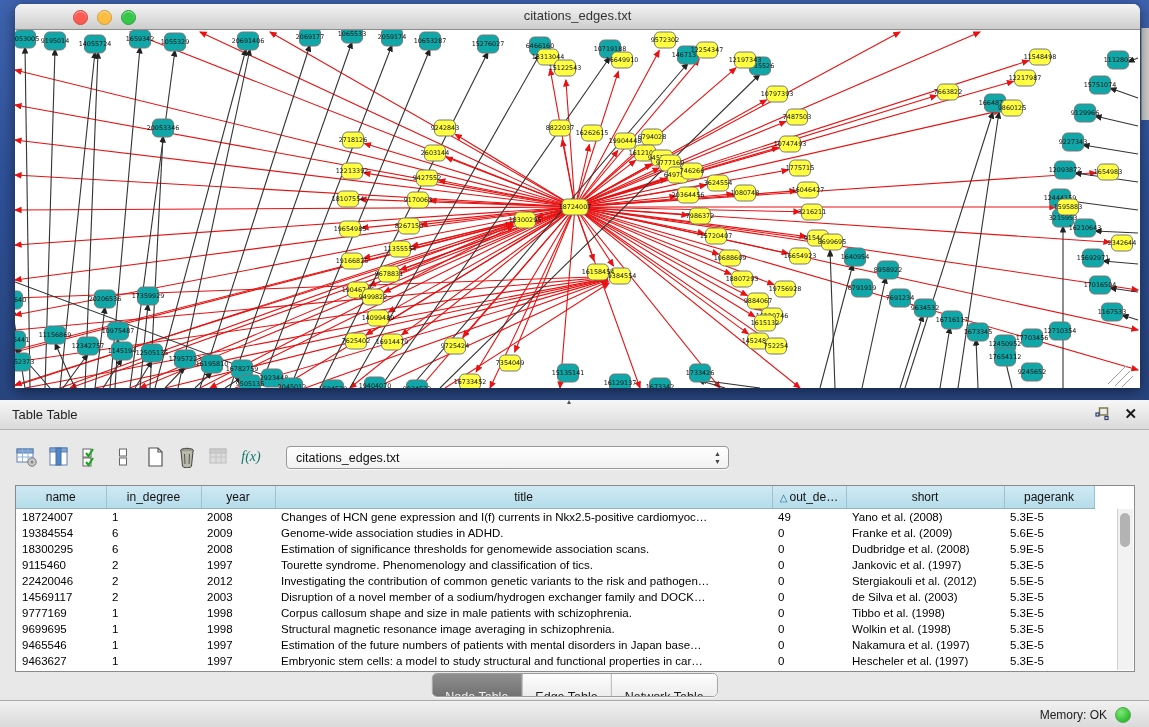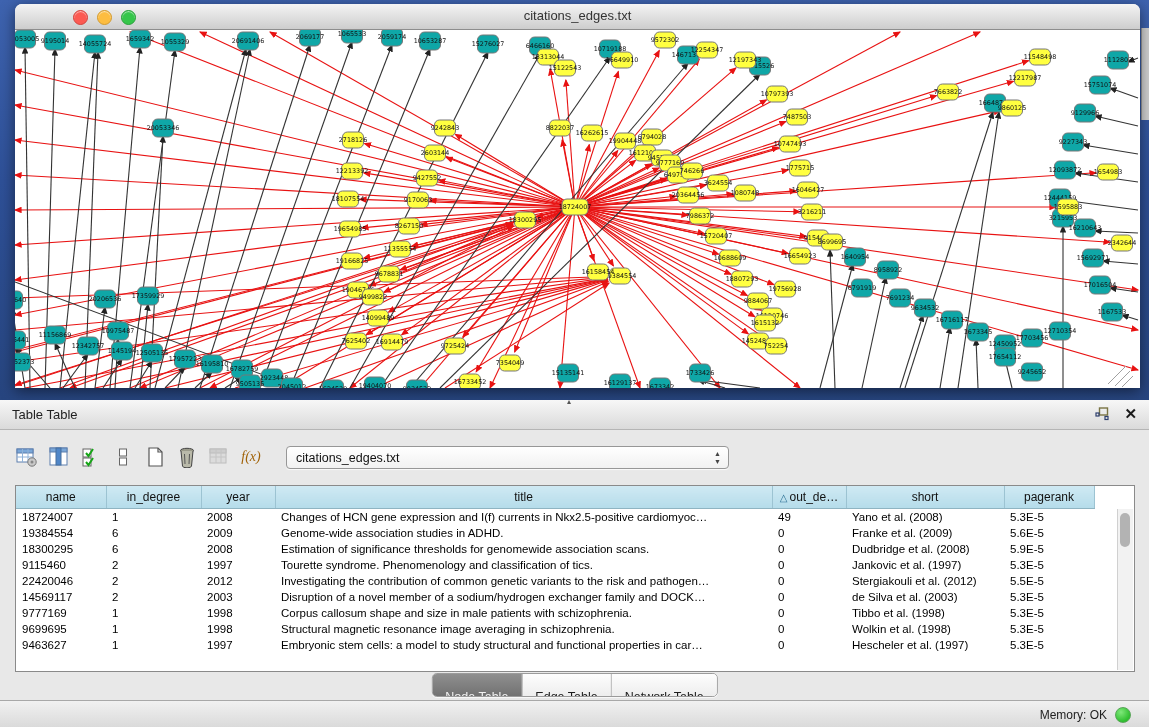--- a/index.html
+++ b/index.html
@@ -29,21 +29,21 @@
   .tp-header{position:absolute;left:0;top:400px;width:1149px;height:30px;
     background:linear-gradient(#f7f7f7,#dadada);border-bottom:1px solid #b5b5b5;box-sizing:border-box;}
   .tp-title{position:absolute;left:12px;top:7px;font-size:13px;color:#222;}
   .tp-divider-handle{position:absolute;left:567px;top:-3px;font-size:8px;color:#555;}
   .tp-actions{position:absolute;right:12px;top:6px;display:flex;gap:14px;align-items:center;}
   .close-x{font-size:15px;font-weight:bold;color:#1a1a1a;line-height:16px;cursor:default;}
   .tp-body{position:absolute;left:0;top:430px;width:1149px;height:297px;background:#e8e8e8;}
   
   .toolbar{position:absolute;left:16px;top:12px;height:30px;display:flex;align-items:center;gap:10px;}
   .tb-icon{width:22px;height:22px;display:flex;align-items:center;justify-content:center;}
-  .fx{font-family:"Liberation Serif",serif;font-style:italic;font-size:14px;color:#a16207;}
+  .fx{font-family:"Liberation Serif",serif;font-style:italic;font-size:14px;color:#0f766e;}
   .combo{margin-left:14px;width:443px;height:23px;border:1px solid #979797;border-radius:4px;
     background:linear-gradient(#ffffff,#f1f1f1);position:relative;font-size:12.5px;color:#111;
     line-height:23px;padding-left:9px;box-sizing:border-box;box-shadow:0 1px 1px rgba(255,255,255,.8);}
   .combo .stepper{position:absolute;right:7px;top:3px;font-size:7px;line-height:8px;color:#444;text-align:center;}
   
   .tbl{position:absolute;left:15px;top:55px;width:1120px;height:187px;background:#fff;
     border:1px solid #8a8a8a;box-sizing:border-box;overflow:hidden;}
   table.grid{border-collapse:collapse;table-layout:fixed;width:1078px;}
   table.grid th{height:22px;background:linear-gradient(#cfe9f3,#b5dcea);
     border-right:1px solid #9cc3d2;border-bottom:1px solid #8fb4c2;
@@ -962,20 +962,29 @@
             <tr>
               <td>9699695</td>
               <td>1</td>
               <td>1998</td>
               <td>Structural magnetic resonance image averaging in schizophrenia.</td>
               <td>0</td>
               <td>Wolkin et al. (1998)</td>
               <td>5.3E-5</td>
             </tr>
             <tr>
+              <td>9465546</td>
+              <td>1</td>
+              <td>1997</td>
+              <td>Estimation of the future numbers of patients with mental disorders in Japan base…</td>
+              <td>0</td>
+              <td>Nakamura et al. (1997)</td>
+              <td>5.3E-5</td>
+            </tr>
+            <tr>
               <td>9463627</td>
               <td>1</td>
               <td>1997</td>
               <td>Embryonic stem cells: a model to study structural and functional properties in car…</td>
               <td>0</td>
               <td>Hescheler et al. (1997)</td>
               <td>5.3E-5</td>
             </tr>
           </tbody>
       </table>

